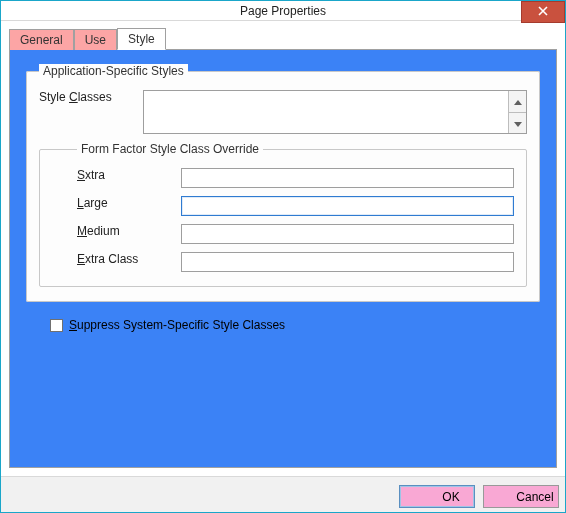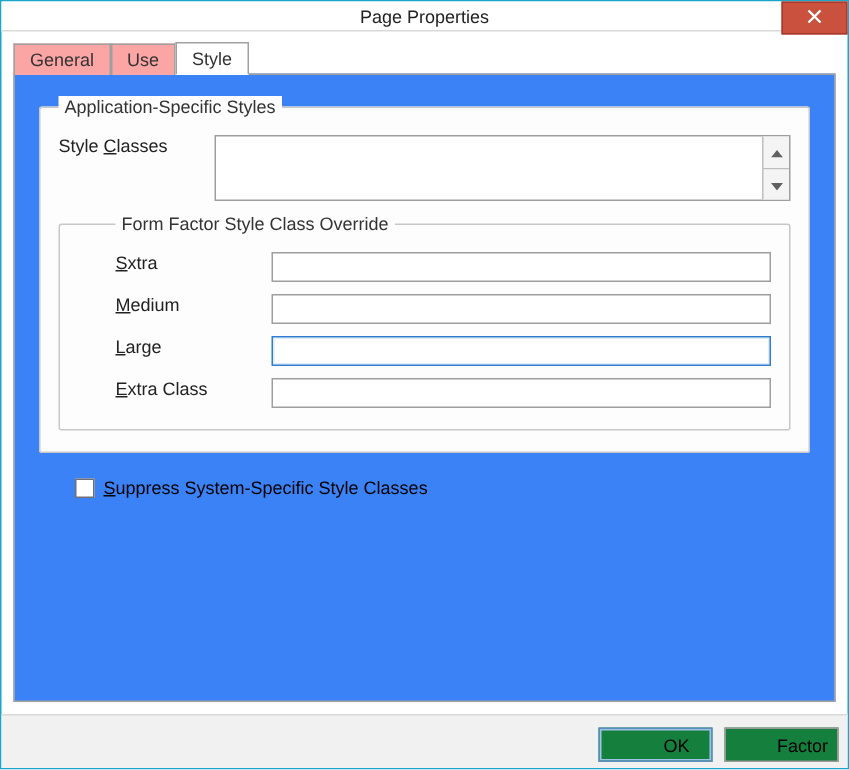--- a/index.html
+++ b/index.html
@@ -174,21 +174,21 @@
     align-items: center;
     gap: 8px;
     padding: 8px 6px 4px 6px;
     background: #f1f1f1;
     border-top: 1px solid #d9d9d9;
   }
   .btn {
     min-width: 76px;
     height: 23px;
     border: 1px solid #999;
-    background: #15803d;
+    background: #f9a8d4;
     font-size: 12px;
     cursor: pointer;
     display: flex;
     align-items: center;
     justify-content: center;
     padding-left: 28px;
   }
   .btn.default {
     border: 1px solid #5a8fc0;
     box-shadow: 0 0 0 1px #9fc4e6 inset;
@@ -250,43 +250,43 @@
 
         <fieldset style="margin-bottom:0;padding-left:37px;">
           <legend>Form Factor Style Class Override</legend>
 
           <div class="row">
             <div class="row-label"><span class="ul">S</span><span>xtra</span></div>
             <input class="text-input" type="text" value="" style="">
           </div>
 
           <div class="row">
+            <div class="row-label"><span class="ul">L</span><span>arge</span></div>
+            <input class="text-input focused" type="text" value="" style="">
+          </div>
+
+          <div class="row">
             <div class="row-label"><span class="ul">M</span><span>edium</span></div>
             <input class="text-input" type="text" value="" style="">
-          </div>
-
-          <div class="row">
-            <div class="row-label"><span class="ul">L</span><span>arge</span></div>
-            <input class="text-input focused" type="text" value="" style="">
           </div>
 
           <div class="row">
             <div class="row-label"><span class="ul">E</span><span>xtra Class</span></div>
             <input class="text-input" type="text" value="" style="">
           </div>
         </fieldset>
       </fieldset>
 
       <div class="checkbox-row">
         <div class="cbox"></div>
         <span><span class="ul">S</span><span>uppress System-Specific Style Classes</span></span>
       </div>
 
     </div>
 
   </div>
 
   <div class="button-bar">
     <div class="btn default">OK</div>
-    <div class="btn">Factor</div>
+    <div class="btn">Cancel</div>
   </div>
 
 </div>
 
 </body></html>

